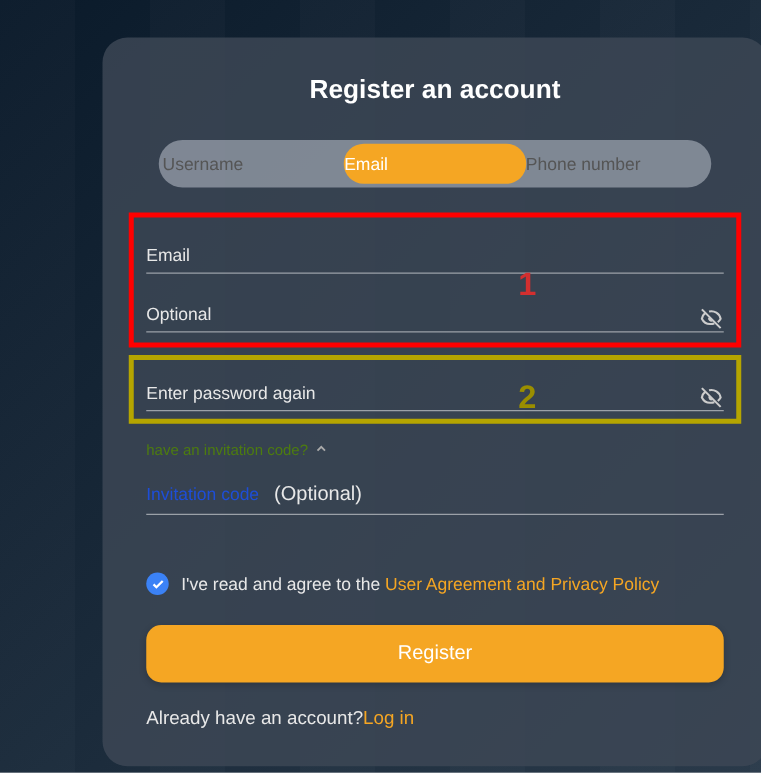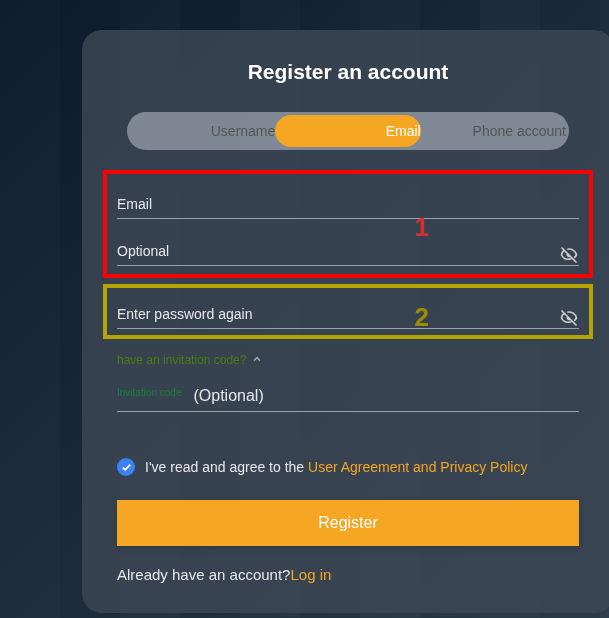--- a/index.html
+++ b/index.html
@@ -43,21 +43,21 @@
     .tabs {
       display: flex;
       background: rgba(200, 205, 215, 0.5);
       border-radius: 20px;
       padding: 3px;
       margin: 0 10px 20px 10px;
       gap: 0;
     }
     .tab {
       flex: 1;
-      text-align: right;
+      text-align: left;
       padding: 8px 0;
       border-radius: 17px;
       font-size: 14px;
       color: #555;
       cursor: pointer;
     }
     .tab.active {
       background: #f5a623;
       color: #fff;
       font-weight: 500;
@@ -123,22 +123,22 @@
       cursor: pointer;
     }
     .invitation-field {
       border-bottom: 1px solid rgba(255,255,255,0.5);
       padding: 10px 0 6px 0;
       margin-bottom: 28px;
       display: flex;
       gap: 12px;
     }
     .invitation-label {
-      color: #15803d;
-      font-size: 10px;
+      color: #1d4ed8;
+      font-size: 14px;
     }
     .invitation-optional {
       color: #e8e8e8;
       font-size: 16px;
     }
     .agreement {
       display: flex;
       align-items: flex-start;
       gap: 10px;
       margin-bottom: 22px;
@@ -167,21 +167,21 @@
     .agreement-link {
       color: #f5a623;
       cursor: pointer;
     }
     .register-btn {
       width: 100%;
       background: #f5a623;
       color: #fff;
       border: none;
       padding: 14px;
-      border-radius: 0;
+      border-radius: 12px;
       font-size: 16px;
       cursor: pointer;
       margin-bottom: 20px;
       box-shadow: 0 2px 6px rgba(0,0,0,0.2);
     }
     .login-row {
       color: #e8e8e8;
       font-size: 15px;
     }
     .login-link {
@@ -191,21 +191,21 @@
   </style>
 </head>
 <body>
 
 <div class="card">
   <h1 class="title">Register an account</h1>
 
   <div class="tabs">
     <div class="tab">Username</div>
     <div class="tab active">Email</div>
-    <div class="tab">Phone account</div>
+    <div class="tab">Phone number</div>
   </div>
 
   <div class="highlight-red">
     <div class="field">
       <div class="field-label">Email</div>
     </div>
     <div class="field">
       <div class="field-label">Optional</div>
       <span class="eye-icon">
         <svg viewBox="0 0 24 24" fill="none" stroke="#ccc" stroke-width="2">

